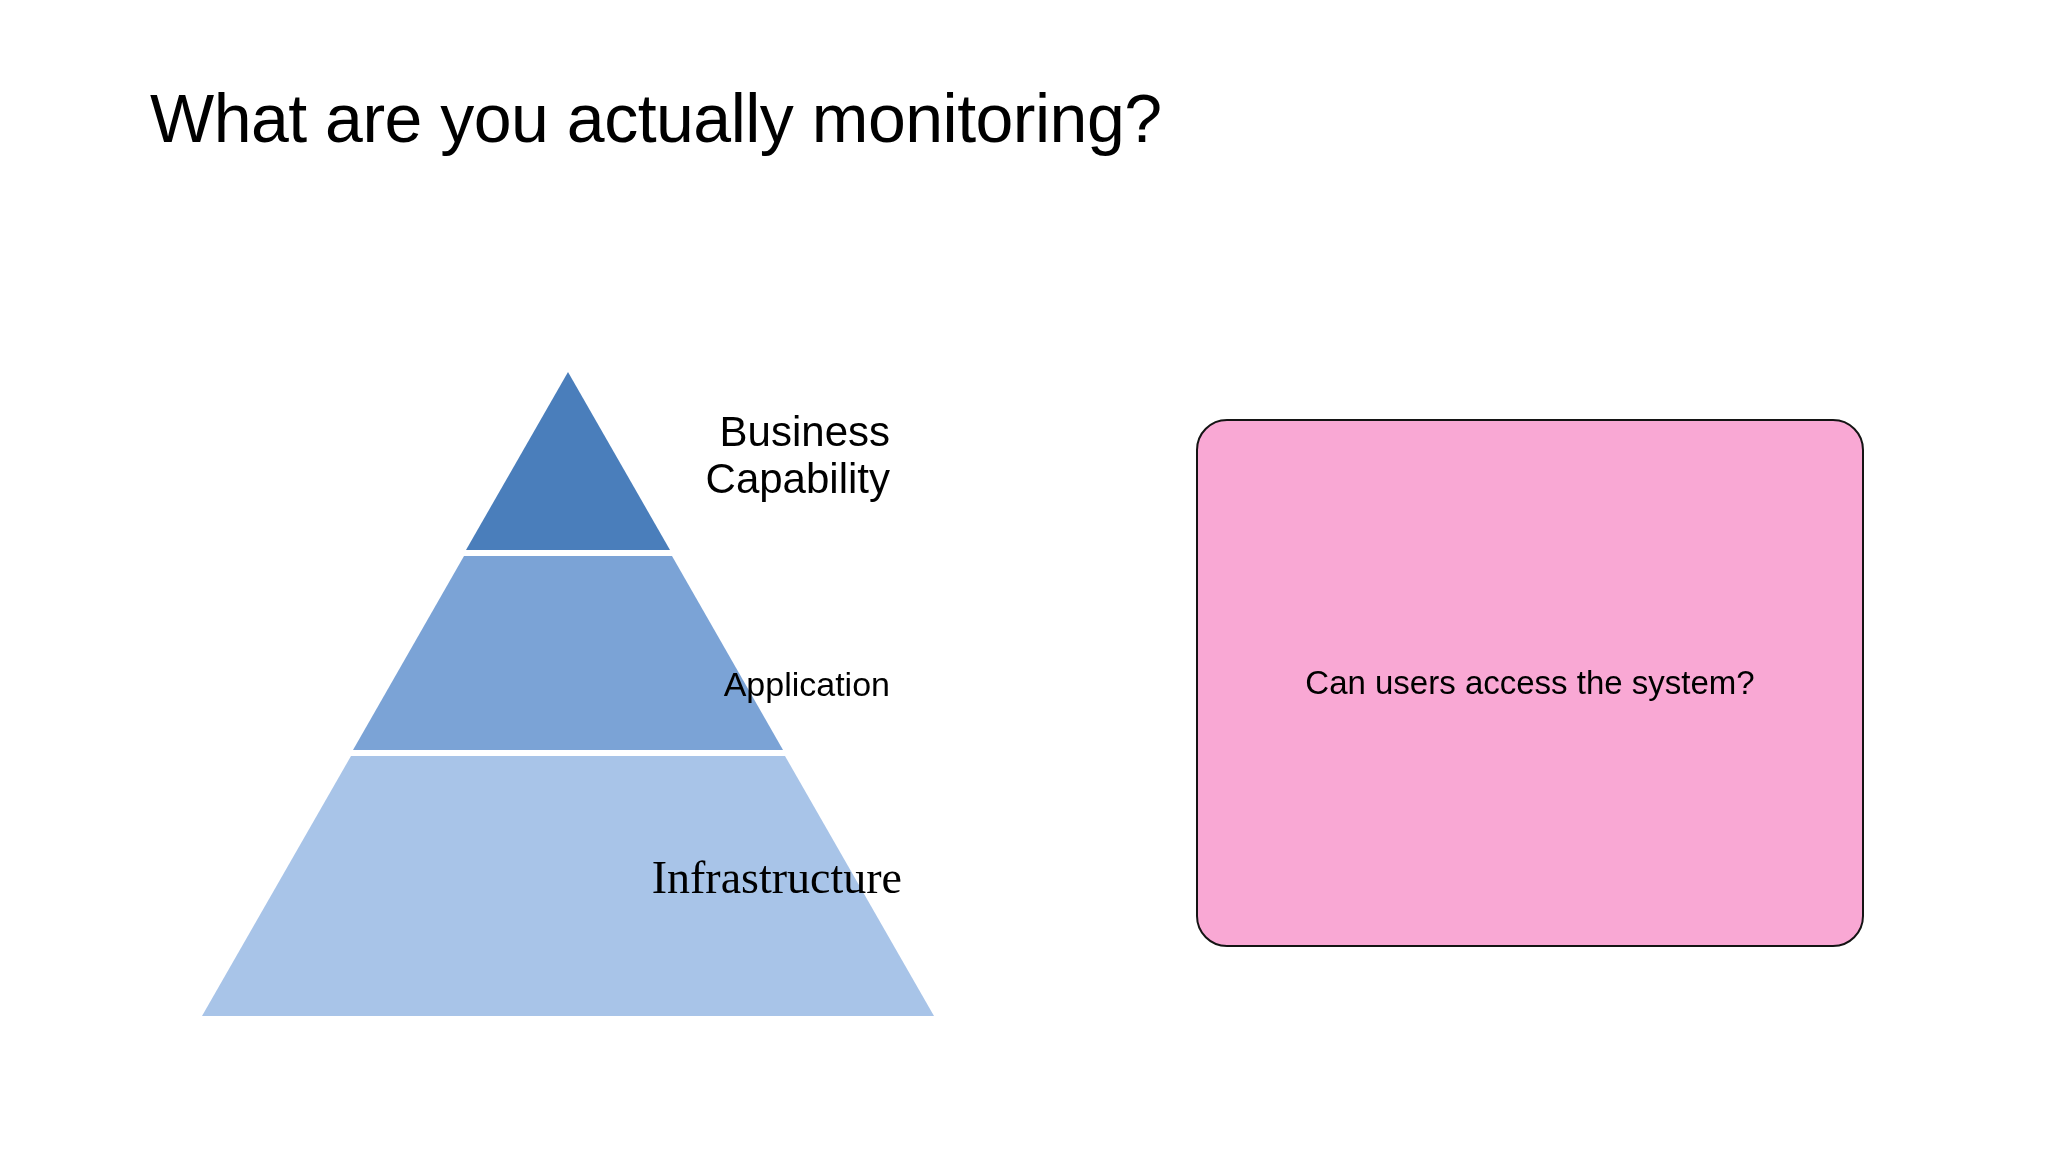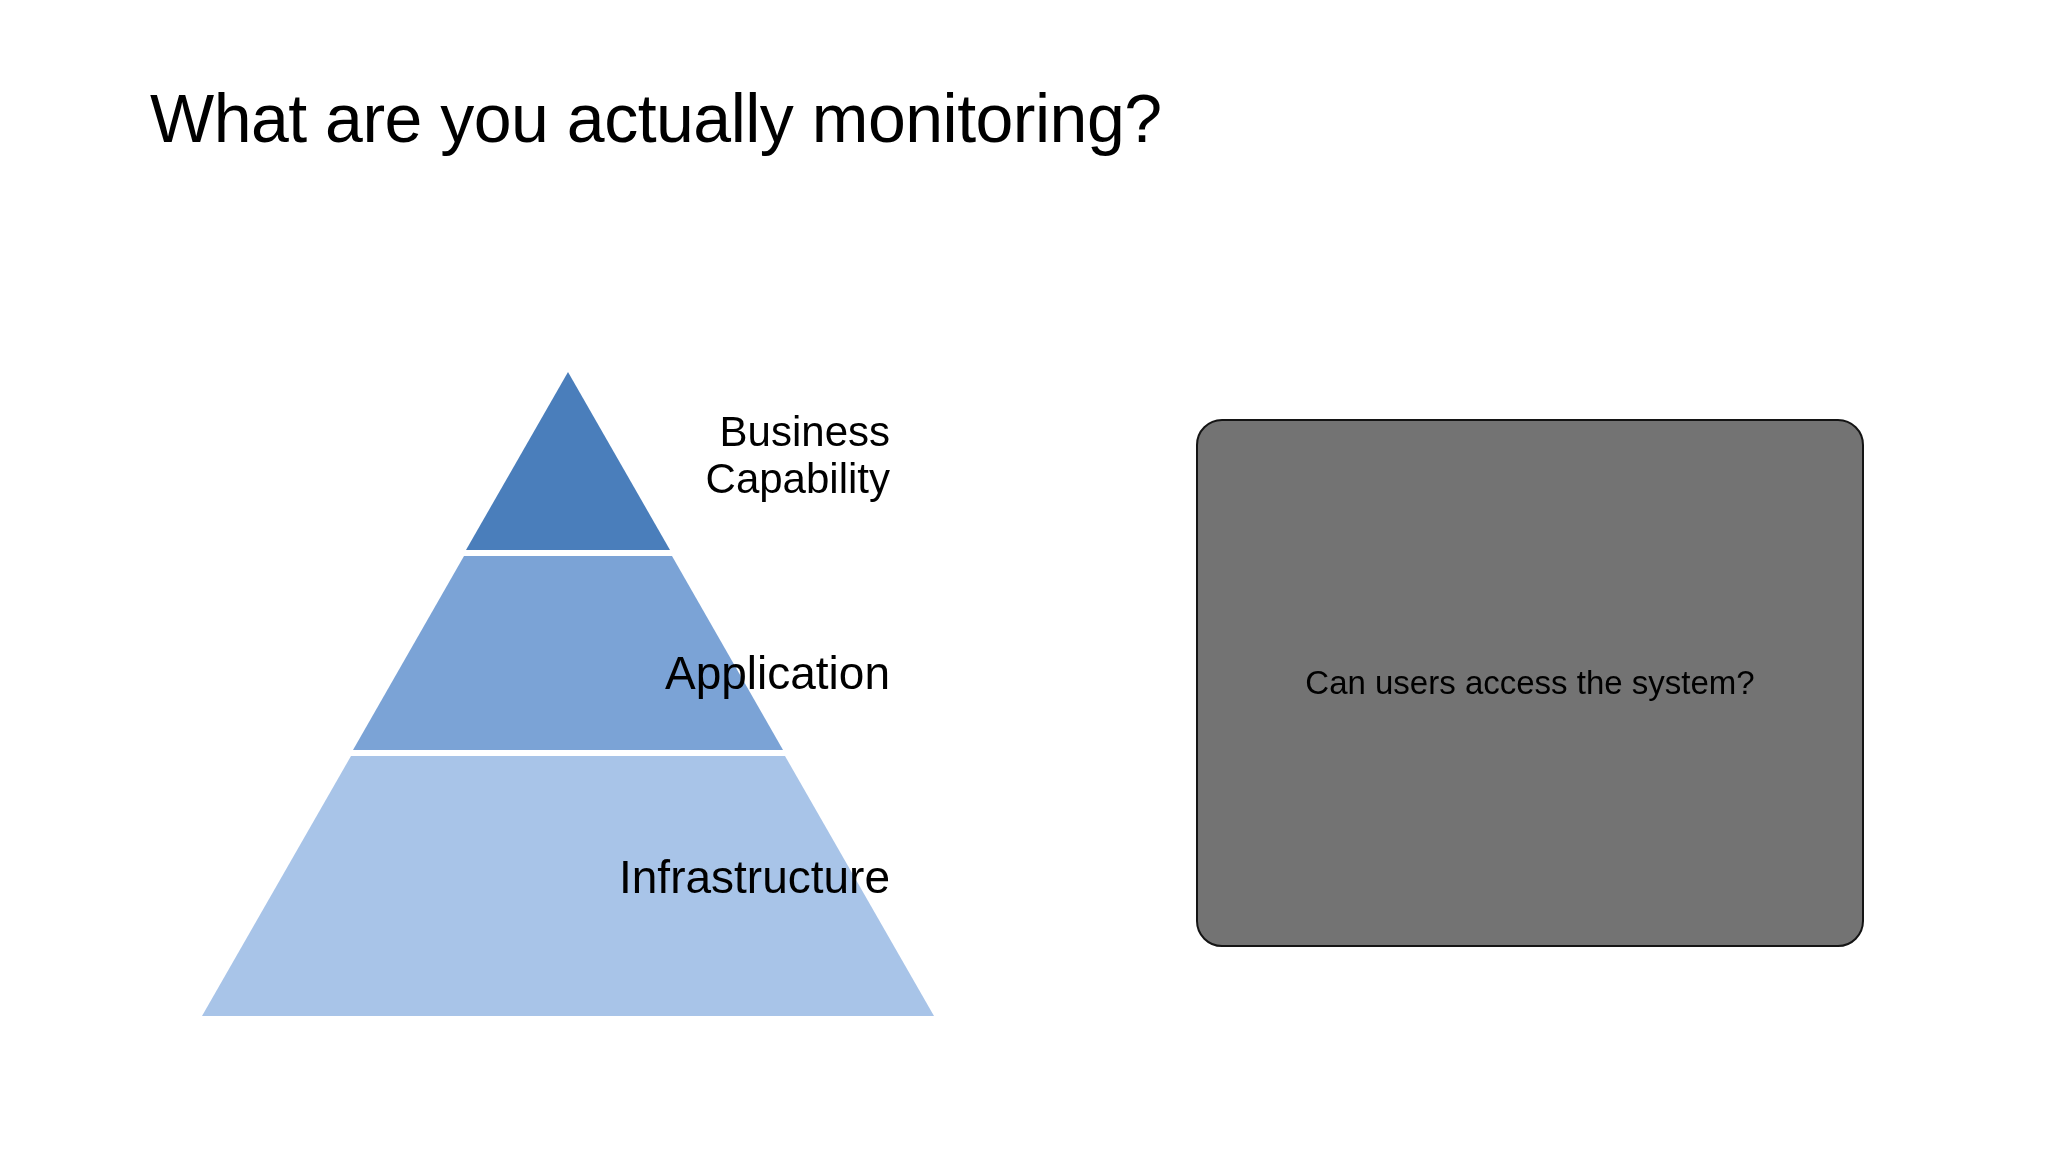--- a/index.html
+++ b/index.html
@@ -61,29 +61,30 @@
     line-height: 1.12;
   }
   #tier-label-0 {
     left: 60px;
     top: 48px;
     width: 640px;
     font-size: 42px;
   }
   #tier-label-1 {
     left: 60px;
-    top: 288px;
+    top: 305px;
     width: 640px;
-    font-size: 46px;
+    font-size: 34px;
   }
   #tier-label-2 {
-    left: 60px;
+    left: 72px;
     top: 492px;
     width: 640px;
     font-size: 46px;
+    font-family: Liberation Serif, serif;
   }
 
   
   #callout-box {
     position: absolute;
     left: 1196px;
     top: 419px;
     width: 668px;
     height: 528px;
     box-sizing: border-box;
@@ -121,17 +122,17 @@
     </svg>
 
     <div class="tier-label" id="tier-label-0">Business
 Capability</div>
 
     <div class="tier-label" id="tier-label-1">Application</div>
 
     <div class="tier-label" id="tier-label-2">Infrastructure</div>
   </div>
 
-  <div id="callout-box" style="border-color: rgb(20, 20, 20); background: #737373;">
+  <div id="callout-box" style="border-color: rgb(20, 20, 20); background: #f9a8d4; border-radius: 31px;">
     <div id="callout-text">Can users access the system?</div>
   </div>
 
 </div>
 
 </body></html>

